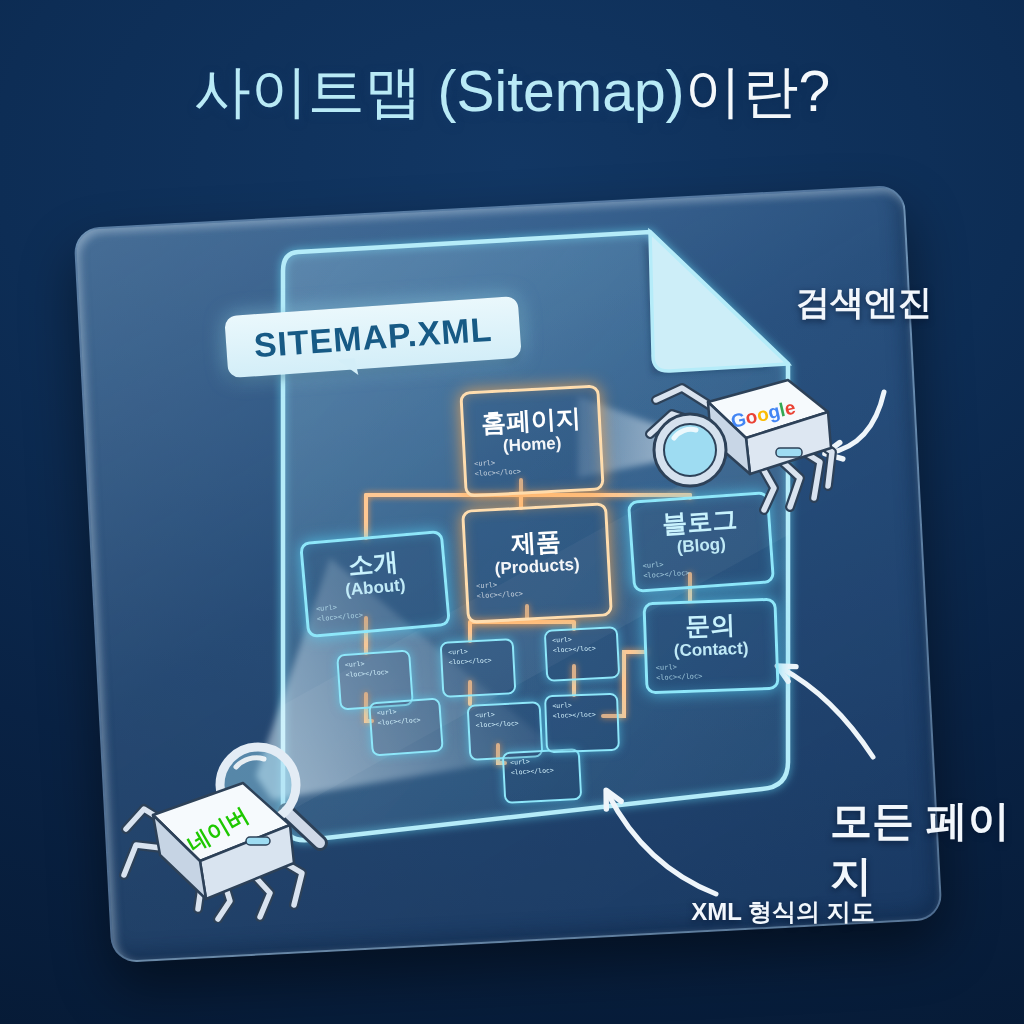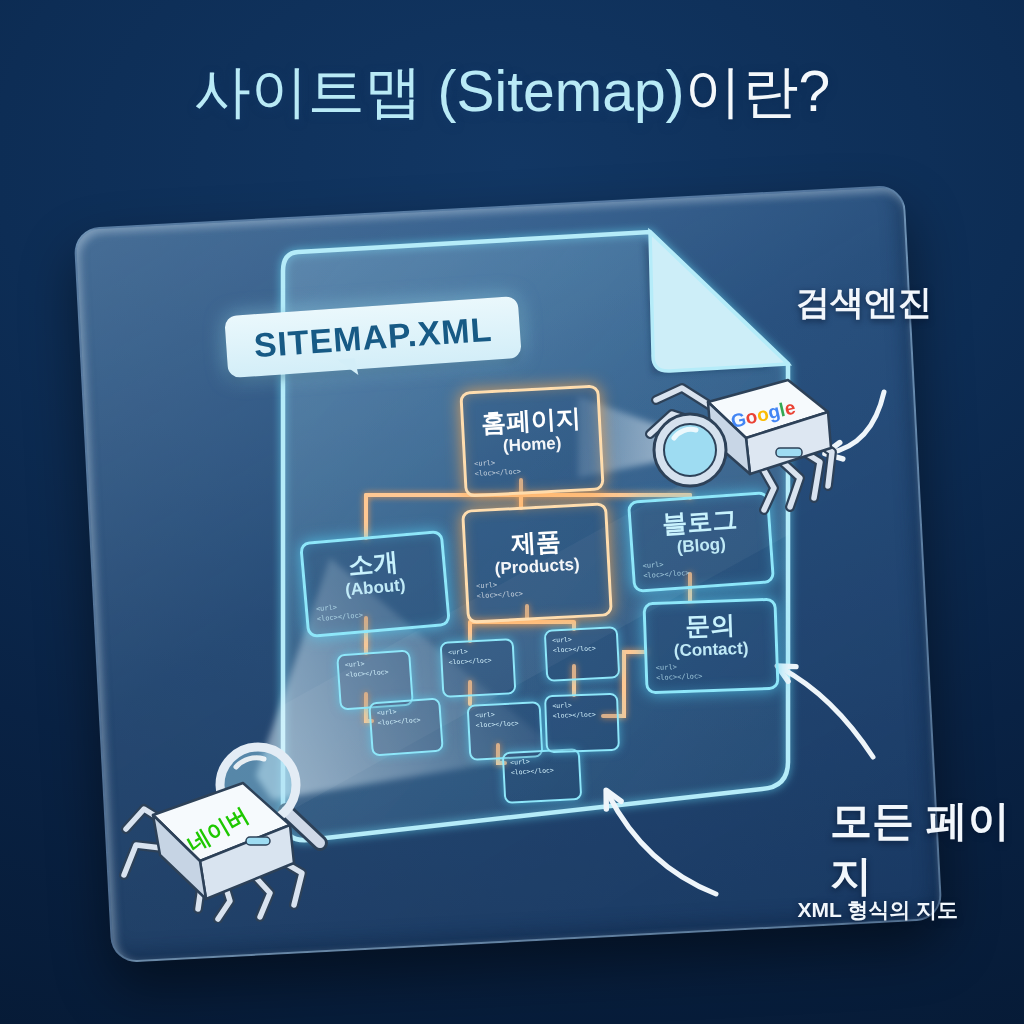--- a/index.html
+++ b/index.html
@@ -48,21 +48,21 @@
   
   .sbox{position:absolute;z-index:5;border:2.5px solid #8ee7fa;border-radius:8px;
     background:rgba(16,48,92,.16);box-shadow:0 0 10px rgba(86,210,245,.6);
     color:#cfeffb;font-family:"DejaVu Sans Mono",monospace;font-size:6.5px;line-height:1.5;
     padding:5px 6px;display:flex;flex-direction:column;}
   
   .ann{position:absolute;z-index:7;color:#f2f7fc;font-weight:800;
     text-shadow:0 2px 6px rgba(5,20,45,.7);}
   .ann-crawler{left:796px;top:280px;width:210px;text-align:left;font-size:34px;line-height:1.3;}
   .ann-structure{left:830px;top:760px;width:190px;text-align:left;font-size:42px;line-height:1.3;margin-top:34px;}
-  .ann-xml{left:688px;top:896px;width:270px;text-align:right;font-size:21px;}
+  .ann-xml{left:648px;top:896px;width:270px;text-align:center;font-size:24px;}
   
   .robot{position:absolute;z-index:6;}
 </style>
 </head>
 <body>
 
 <div class="stage">
 
   <div class="title">
     <span class="hl">사이트맵 (Sitemap)</span><span class="rest">이란?</span>

